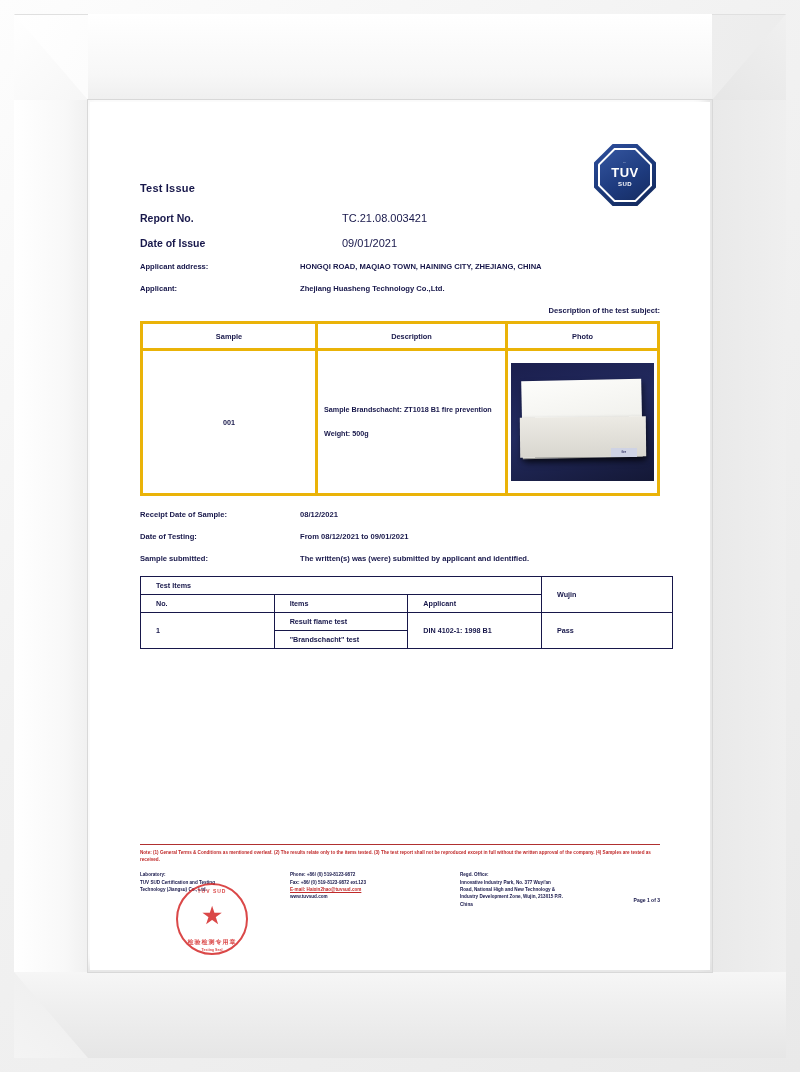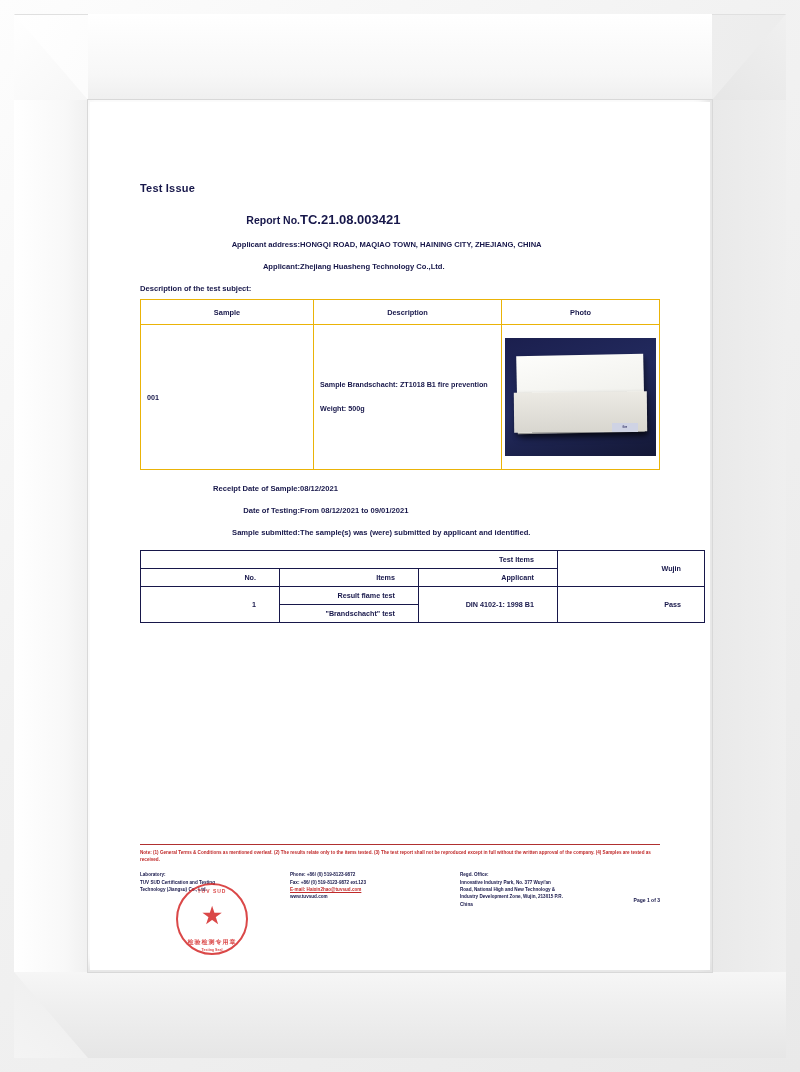--- a/index.html
+++ b/index.html
@@ -107,64 +107,66 @@
   .kv-row {
     display: flex;
     align-items: baseline;
     margin-bottom: 13px;
   }
   .kv-row.big .k {
     font-size: 10.5px;
     font-weight: bold;
   }
   .kv-row.big .v {
-    font-size: 13px;
-    font-weight: bold;
+    font-size: 11px;
+    font-weight: normal;
+    margin-left: 42px;
   }
   .k {
     width: 160px;
     font-size: 7.6px;
     font-weight: bold;
     color: #17174a;
     flex: none;
-    text-align: right;
   }
   .v {
     font-size: 7.6px;
     font-weight: bold;
     color: #17174a;
   }
   .section-label {
     font-size: 7.6px;
     font-weight: bold;
     margin-top: 4px;
     margin-bottom: 6px;
     color: #17174a;
+    text-align: right;
   }
 
   
   table.tbl {
     border-collapse: collapse;
     width: 520px;
     table-layout: fixed;
   }
   table.tbl td, table.tbl th {
-    border: 1px solid #eab308;
+    border: 3px solid #eab308;
     padding: 4px 6px;
     font-size: 7.2px;
     font-weight: bold;
     color: #17174a;
     vertical-align: middle;
   }
   table.tbl th {
     text-align: center;
     height: 16px;
     font-size: 7.4px;
   }
   .sample-no {
+    text-align: center;
     font-size: 7.4px;
     border-radius: 24px;
   }
   .desc-cell {
     line-height: 1.9;
   }
   .photo-cell {
     padding: 3px !important;
     text-align: center;
   }
@@ -219,22 +221,22 @@
   table.concl {
     border-collapse: collapse;
     width: 520px;
     table-layout: fixed;
   }
   table.concl td {
     border: 1px solid #17174a;
     font-size: 7.2px;
     font-weight: bold;
     color: #17174a;
-    padding: 4px 23px;
-    text-align: right;
+    padding: 4px 15px;
+    text-align: left;
     vertical-align: middle;
   }
   td.left-pad { text-align: left; padding-left: 8px; }
 
   
   .footer {
     position: absolute;
     left: 50px;
     top: 742px;
     width: 520px;
@@ -373,30 +375,42 @@
   <div class="shade-left"></div>
   <div class="shade-right"></div>
   <div class="shade-bottom"></div>
   <div class="miter miter-tl"></div>
   <div class="miter miter-tr"></div>
   <div class="miter-bl"></div>
   <div class="frame-inner-shadow"></div>
 
   <div class="page">
 
+    <div class="tuv">
+      <div class="oct"></div>
+      <div class="oct-in"></div>
+      <div class="oct-core"></div>
+      <div class="umlaut">¨</div>
+      <div class="tuv-txt">TUV</div>
+      <div class="sud-txt">SUD</div>
+    </div>
 
     <div class="doc-body">
 
       <div class="title">Test Issue</div>
 
       <div class="kv-row big">
         <div class="k">Report No.</div>
         <div class="v">TC.21.08.003421</div>
       </div>
 
+      <div class="kv-row big">
+        <div class="k">Date of Issue</div>
+        <div class="v">09/01/2021</div>
+      </div>
 
       <div class="kv-row">
         <div class="k">Applicant address:</div>
         <div class="v">HONGQI ROAD, MAQIAO TOWN, HAINING CITY, ZHEJIANG, CHINA</div>
       </div>
 
       <div class="kv-row">
         <div class="k">Applicant:</div>
         <div class="v">Zhejiang Huasheng Technology Co.,Ltd.</div>
       </div>
@@ -433,21 +447,21 @@
       <div class="kv-row">
         <div class="k">Receipt Date of Sample:</div>
         <div class="v">08/12/2021</div>
       </div>
       <div class="kv-row">
         <div class="k">Date of Testing:</div>
         <div class="v">From 08/12/2021 to 09/01/2021</div>
       </div>
       <div class="kv-row">
         <div class="k">Sample submitted:</div>
-        <div class="v">The sample(s) was (were) submitted by applicant and identified.</div>
+        <div class="v">The written(s) was (were) submitted by applicant and identified.</div>
       </div>
 
 
       <table class="concl">
         <tbody>
             <tr>
           <td colspan="3" class="left-pad" style="width:370px">Test Items</td>
           <td rowspan="2" style="width:100px">Wujin</td>
         </tr>
         <tr>

